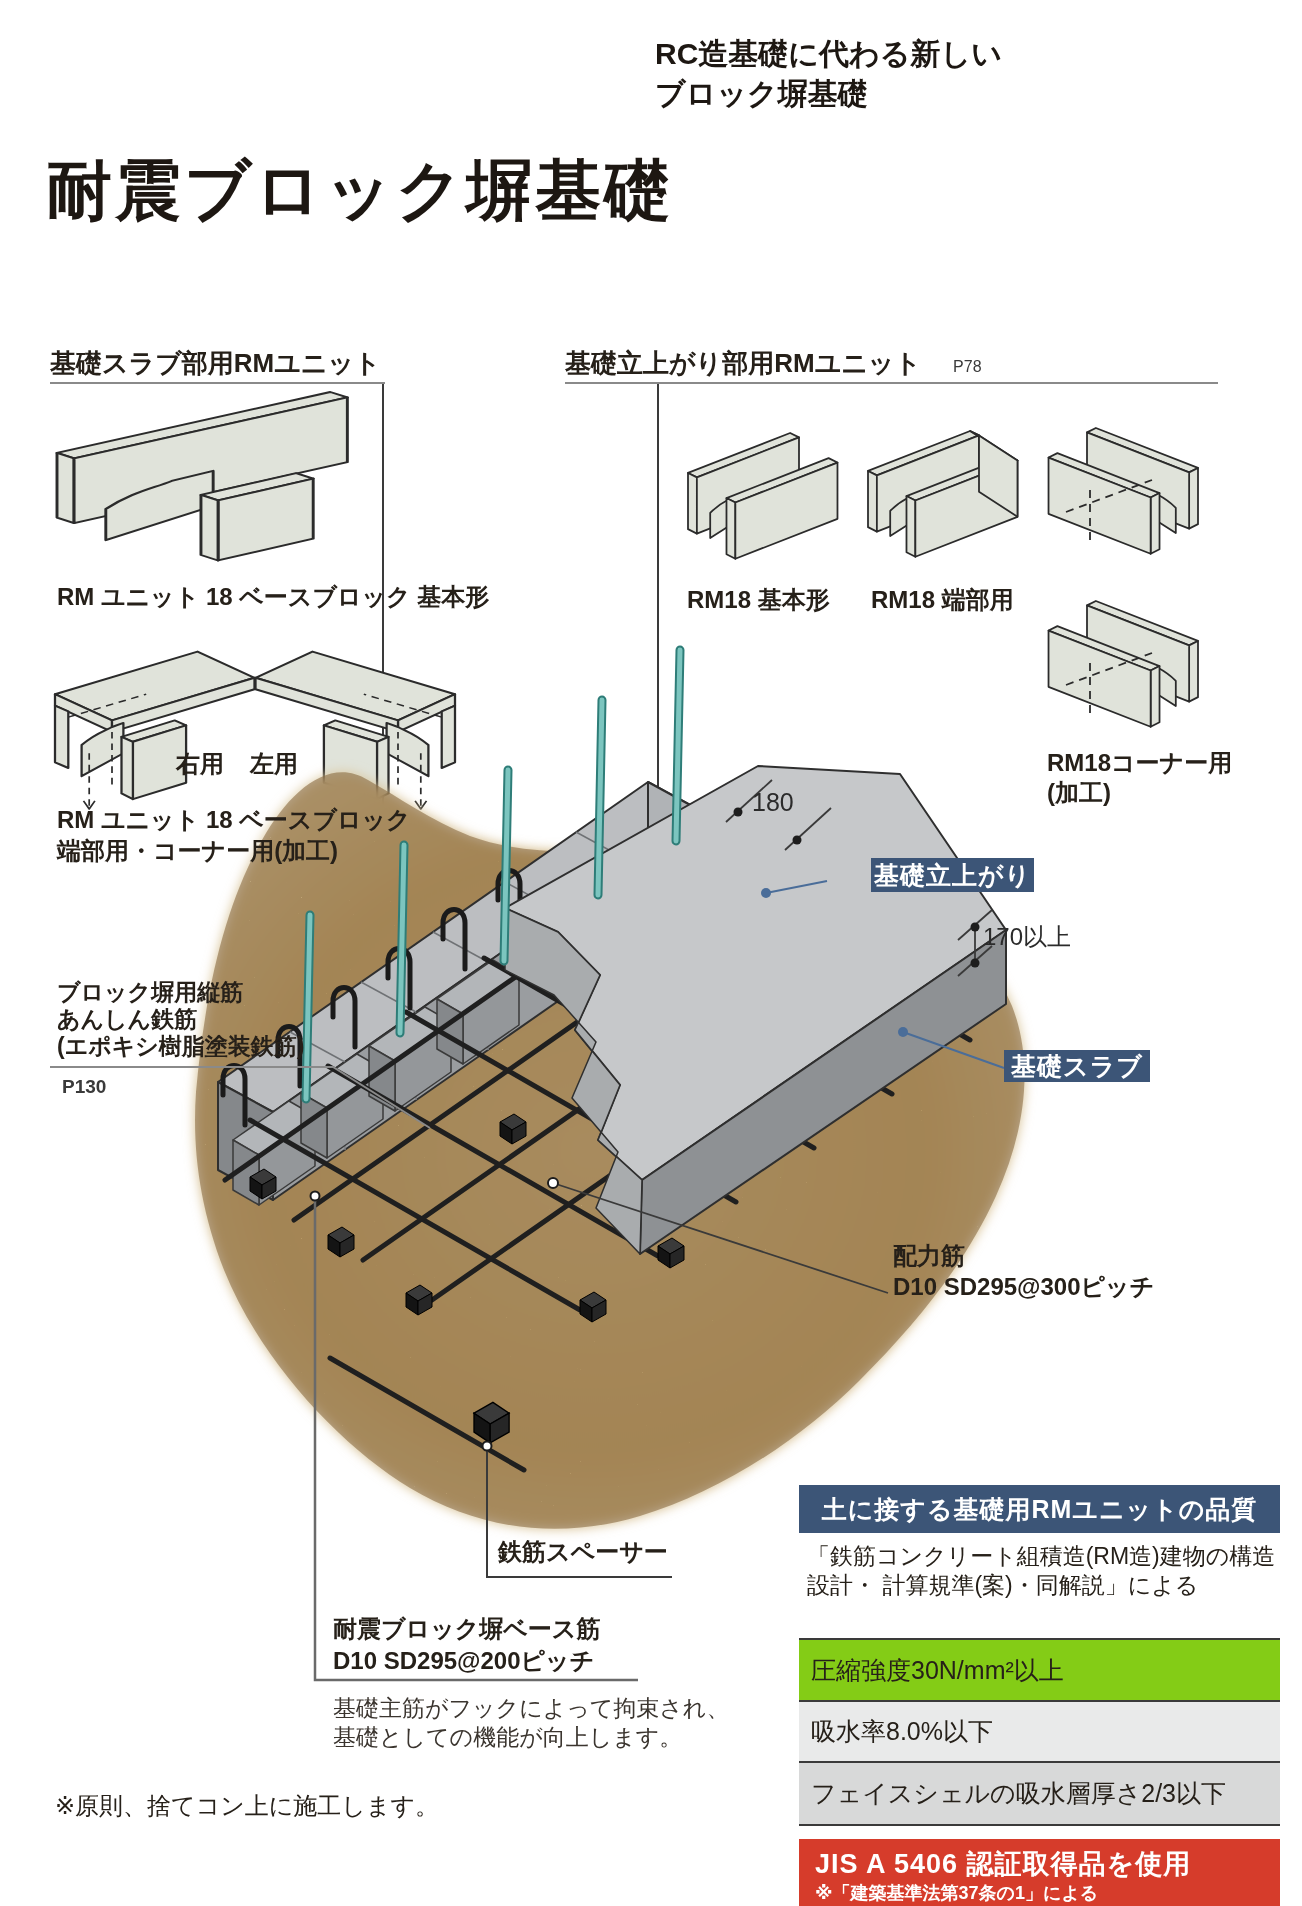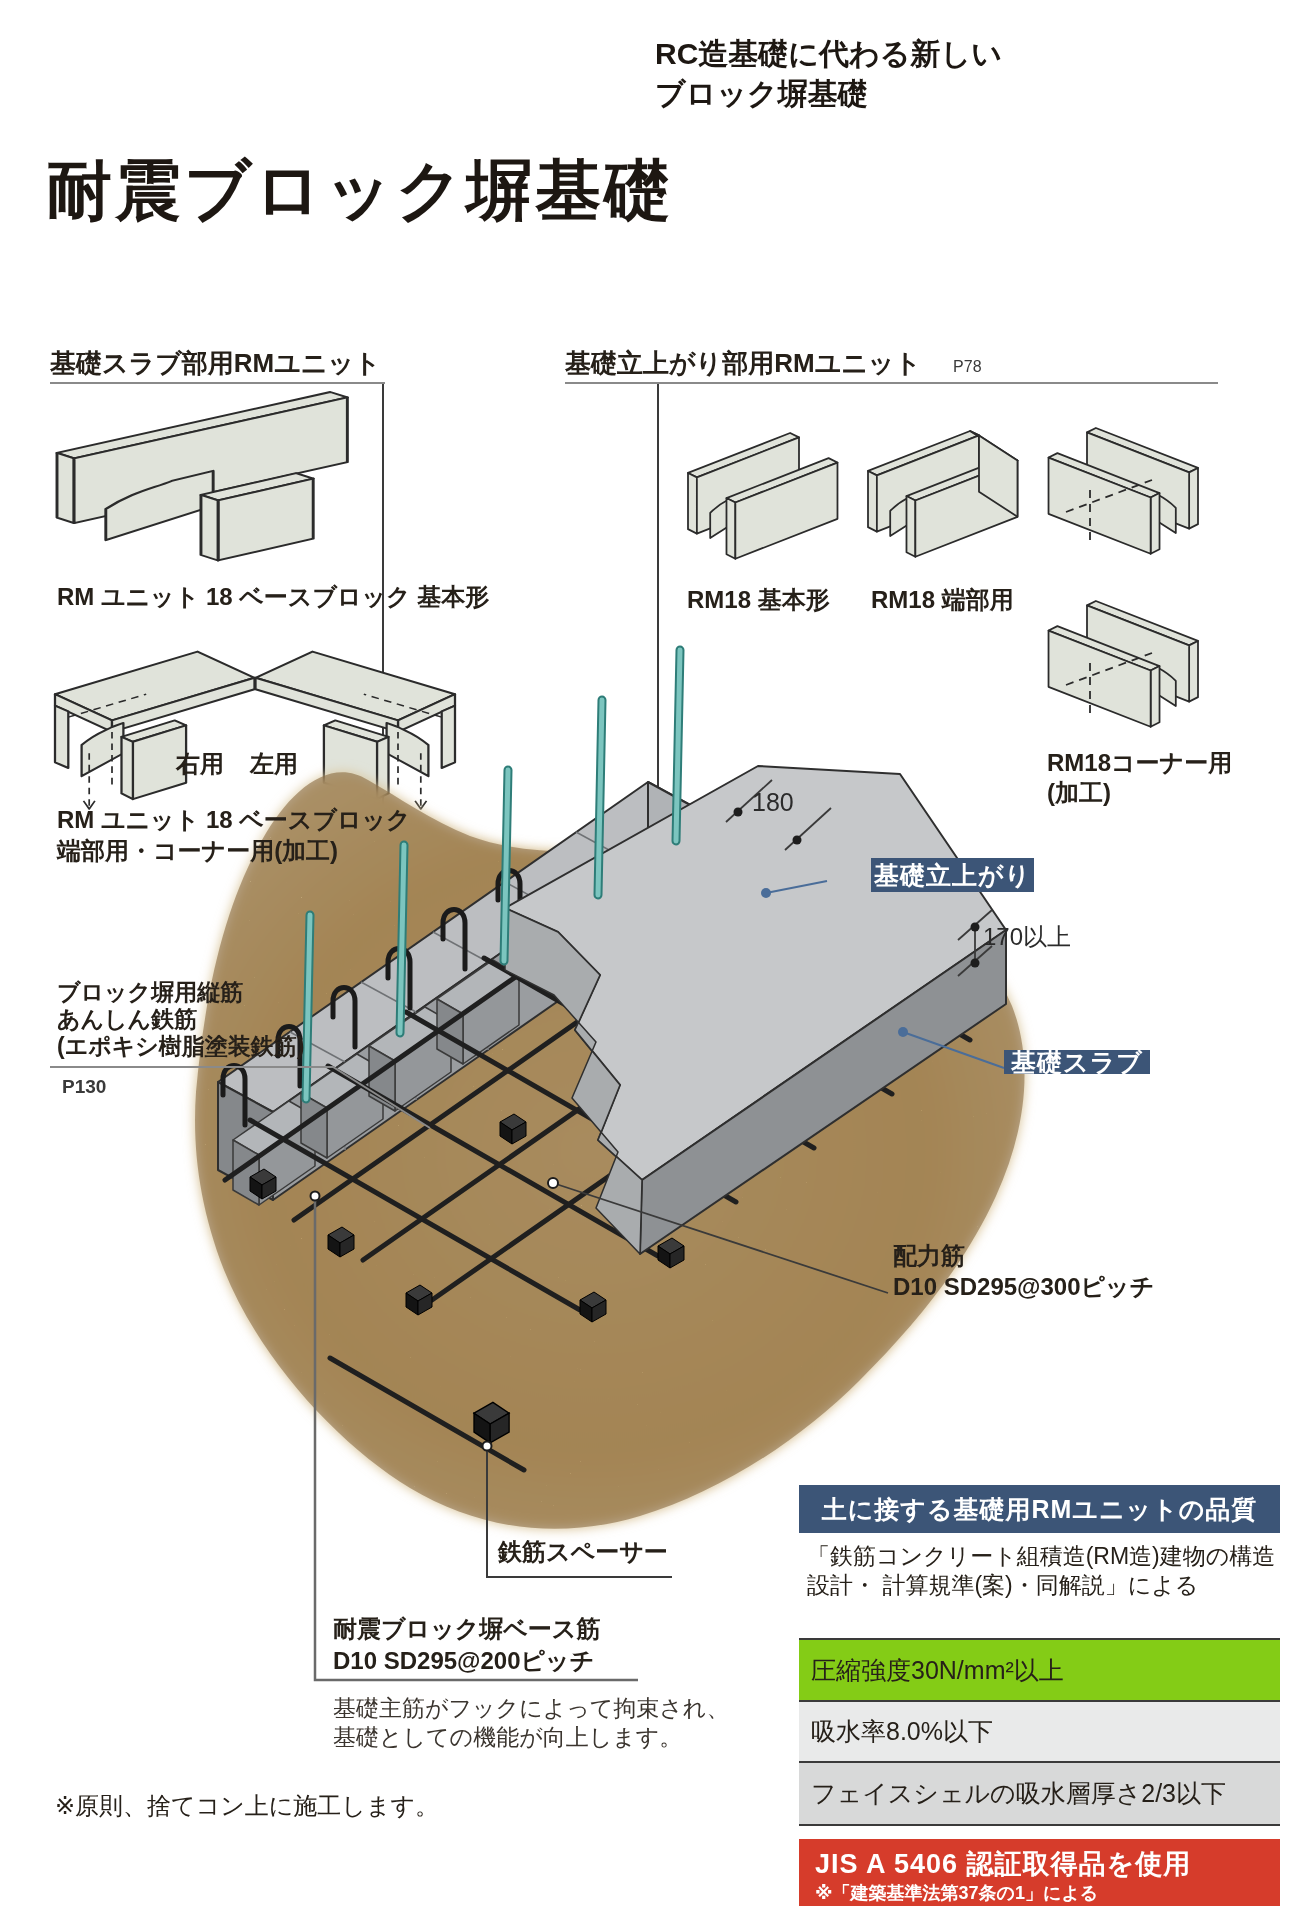--- a/index.html
+++ b/index.html
@@ -347,21 +347,21 @@
   <div class="txt cap cap3" style="left:57px;top:979px;">
     <div>ブロック塀用縦筋</div>
     <div>あんしん鉄筋</div>
     <div>(エポキシ樹脂塗装鉄筋)</div>
   </div>
   <div class="txt small-ref" style="left:62px;top:1076px;font-weight:bold;">P130</div>
 
   <div class="txt dim" style="left:752px;top:788px;">180</div>
   <div class="badge" style="left:827px;top:858px;width:163px;height:34px;margin-left:44px;">基礎立上がり</div>
   <div class="txt dim" style="left:983px;top:921px;font-size:24px;">170以上</div>
-  <div class="badge" style="left:1004px;top:1050px;width:146px;height:24px;">基礎スラブ</div>
+  <div class="badge" style="left:1004px;top:1050px;width:146px;height:32px;">基礎スラブ</div>
 
   <div class="txt cap" style="left:893px;top:1240px;">
     <div>配力筋</div>
     <div>D10 SD295@300ピッチ</div>
   </div>
 
   <div class="txt cap" style="left:498px;top:1536px;">鉄筋スペーサー</div>
 
   <div class="txt cap" style="left:333px;top:1613px;line-height:32px;">
     <div>耐震ブロック塀ベース筋</div>

